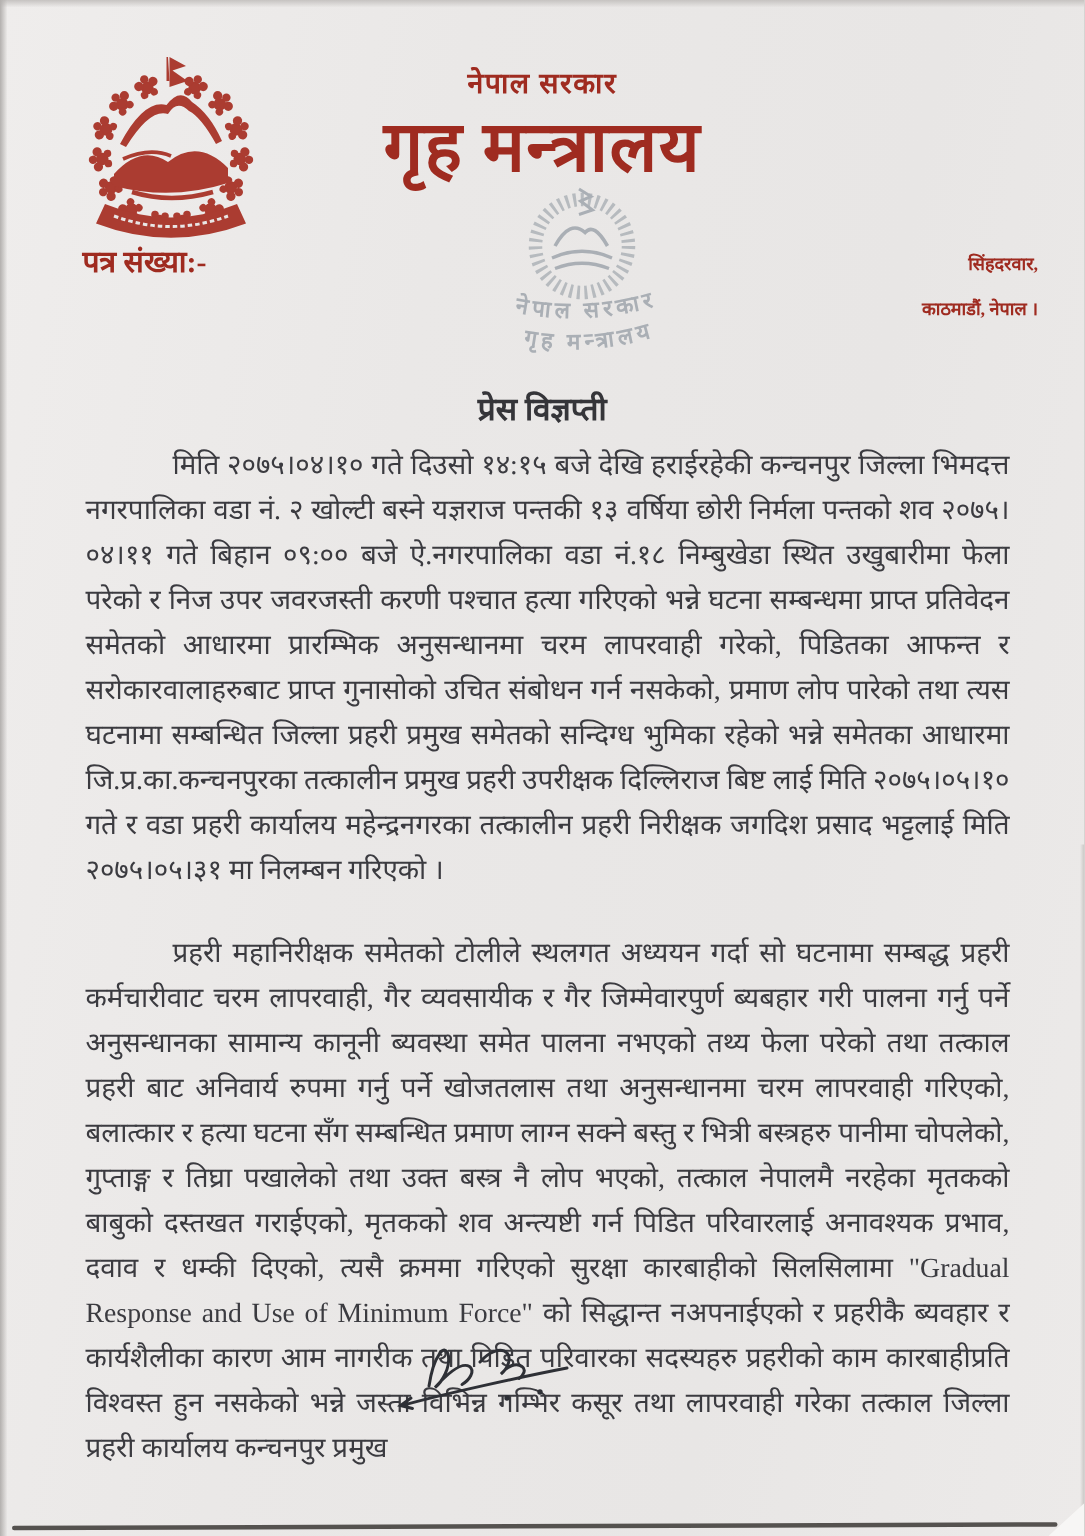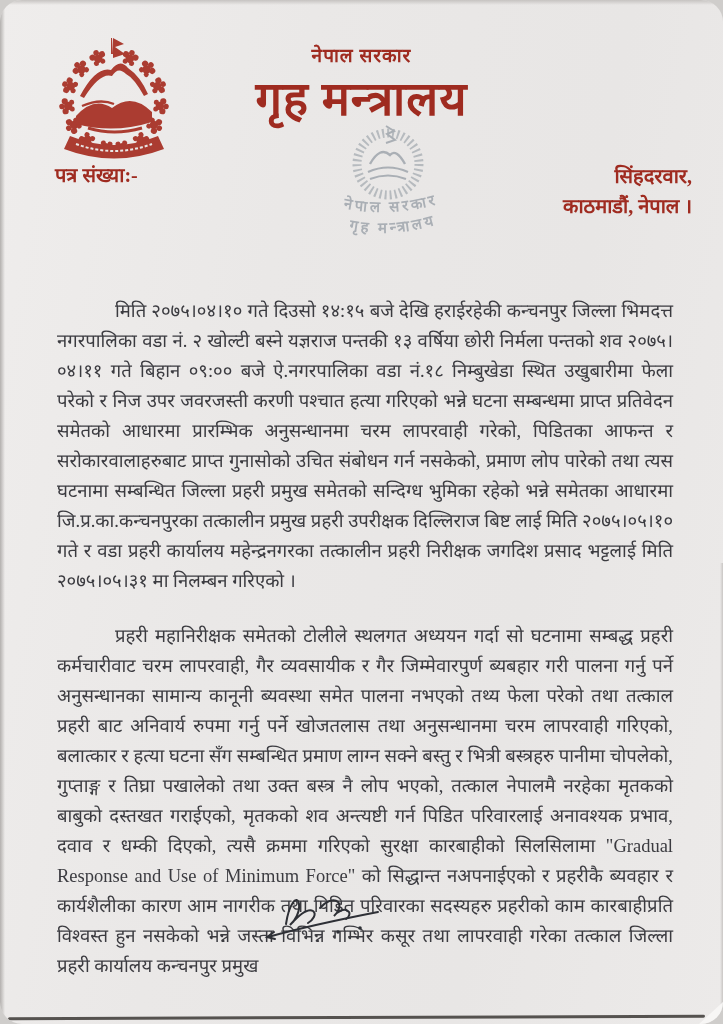--- a/index.html
+++ b/index.html
@@ -1,39 +1,38 @@
 <!DOCTYPE html>
 <html><head>
 <meta charset="utf-8">
 <style>
   html,body{margin:0;padding:0;background:#cfcdcb;}
   .page{
     position:relative;width:723px;height:1024px;margin:0 auto;overflow:hidden;
     background:linear-gradient(100deg,#efedec 0%,#eae8e7 35%,#e8e6e5 70%,#eceae9 100%);
     font-family:"Liberation Serif","DejaVu Serif",serif;
     color:#3b3b40;
-    border-radius:22px;
   }
   
   .edge-top{position:absolute;top:0;left:0;right:0;height:5px;background:linear-gradient(#c6c3c1,rgba(0,0,0,0));}
   .edge-left{position:absolute;top:0;left:0;bottom:0;width:5px;background:linear-gradient(to right,#b3b0ae,rgba(0,0,0,0));}
   .edge-bottom{position:absolute;left:8px;right:18px;bottom:5px;height:3px;background:#55524f;border-radius:2px;transform:rotate(-0.2deg);}
   .corner-br{position:absolute;right:0;bottom:0;width:24px;height:22px;background:#f7f6f5;clip-path:polygon(100% 0,100% 100%,0 100%);}
   .edge-right{position:absolute;right:0;top:55%;bottom:0;width:3px;background:linear-gradient(to left,#c9c6c4,rgba(0,0,0,0));}
 
   .red{color:#9f2b20;}
 
   .emblem{position:absolute;left:54px;top:36px;width:120px;height:128px;}
   .center-head{position:absolute;left:0;right:0;top:42px;text-align:center;}
   .govt-line{font-size:19px;font-weight:bold;letter-spacing:1px;}
   .ministry-line{margin-top:8px;font-size:47px;font-weight:bold;letter-spacing:1px;line-height:1;}
   .watermark{position:absolute;left:300px;top:122px;width:176px;height:122px;opacity:.78;}
 
   .meta-left{position:absolute;left:55px;top:161px;font-size:20px;font-weight:bold;line-height:29px;}
-  .address{position:absolute;right:31px;top:161px;font-size:20px;font-weight:bold;line-height:30px;text-align:right;}
+  .address{position:absolute;right:31px;top:161px;font-size:12px;font-weight:bold;line-height:30px;text-align:right;}
 
   .doc-title{position:absolute;left:0;right:0;top:258px;text-align:center;font-size:21px;font-weight:600;color:#353539;}
 
   .body-text{position:absolute;left:57px;width:616px;top:296px;font-size:18.5px;line-height:30px;text-align:justify;}
   .body-text p{margin:0 0 25px 0;text-indent:58px;}
 
   .signature{position:absolute;left:252px;top:888px;width:160px;height:58px;}
 </style>
 </head>
 <body>
@@ -122,20 +121,21 @@
 
   <div class="meta-left red">
     <div>पत्र संख्या:-</div>
   </div>
 
   <div class="address red">
     <div>सिंहदरवार,</div>
     <div>काठमाडौं, नेपाल ।</div>
   </div>
 
+  <div class="doc-title">प्रेस विज्ञप्ती</div>
 
   <div class="body-text">
     <p>मिति २०७५।०४।१० गते दिउसो १४:१५ बजे  देखि हराईरहेकी कन्चनपुर जिल्ला भिमदत्त नगरपालिका वडा नं. २ खोल्टी बस्ने यज्ञराज पन्तकी १३ वर्षिया छोरी निर्मला पन्तको शव २०७५।०४।११ गते बिहान ०९:०० बजे ऐ.नगरपालिका वडा नं.१८ निम्बुखेडा स्थित उखुबारीमा फेला परेको र निज उपर जवरजस्ती करणी पश्चात हत्या गरिएको भन्ने घटना सम्बन्धमा प्राप्त प्रतिवेदन समेतको आधारमा प्रारम्भिक अनुसन्धानमा चरम लापरवाही गरेको, पिडितका आफन्त र सरोकारवालाहरुबाट प्राप्त गुनासोको उचित संबोधन गर्न नसकेको, प्रमाण लोप पारेको तथा त्यस घटनामा सम्बन्धित जिल्ला प्रहरी प्रमुख समेतको सन्दिग्ध भुमिका रहेको भन्ने समेतका आधारमा जि.प्र.का.कन्चनपुरका तत्कालीन प्रमुख प्रहरी उपरीक्षक दिल्लिराज बिष्ट लाई मिति २०७५।०५।१० गते र वडा प्रहरी कार्यालय महेन्द्रनगरका तत्कालीन प्रहरी निरीक्षक जगदिश प्रसाद भट्टलाई मिति २०७५।०५।३१ मा निलम्बन गरिएको ।</p>
     <p>प्रहरी महानिरीक्षक समेतको टोलीले स्थलगत अध्ययन गर्दा सो घटनामा सम्बद्ध प्रहरी कर्मचारीवाट चरम लापरवाही, गैर व्यवसायीक र गैर जिम्मेवारपुर्ण ब्यबहार गरी पालना गर्नु पर्ने अनुसन्धानका सामान्य कानूनी ब्यवस्था समेत पालना नभएको तथ्य फेला परेको तथा तत्काल प्रहरी बाट अनिवार्य रुपमा गर्नु पर्ने खोजतलास तथा अनुसन्धानमा चरम लापरवाही गरिएको, बलात्कार र हत्या घटना सँग सम्बन्धित प्रमाण लाग्न सक्ने बस्तु र भित्री बस्त्रहरु पानीमा चोपलेको, गुप्ताङ्ग र तिघ्रा पखालेको तथा उक्त बस्त्र नै लोप भएको, तत्काल नेपालमै नरहेका मृतकको बाबुको दस्तखत गराईएको, मृतकको शव अन्त्यष्टी गर्न पिडित परिवारलाई अनावश्यक प्रभाव, दवाव र धम्की दिएको, त्यसै क्रममा गरिएको सुरक्षा कारबाहीको सिलसिलामा "Gradual Response and Use of Minimum Force" को सिद्धान्त नअपनाईएको र प्रहरीकै ब्यवहार र कार्यशैलीका कारण आम नागरीक तथा पिडित परिवारका सदस्यहरु प्रहरीको काम कारबाहीप्रति विश्वस्त हुन नसकेको भन्ने जस्ता विभिन्न गम्भिर कसूर तथा लापरवाही गरेका तत्काल जिल्ला प्रहरी कार्यालय कन्चनपुर प्रमुख</p>
   </div>
 
   <div class="signature">
     <svg viewBox="0 0 160 58" width="160" height="58">
       <g stroke="#2e3036" stroke-width="2" fill="none" stroke-linecap="round">
         <path d="M34,36 C37,16 45,6 47,16 C48,24 43,33 38,37 C47,27 56,20 61,23 C65,26 61,32 56,35"></path>

